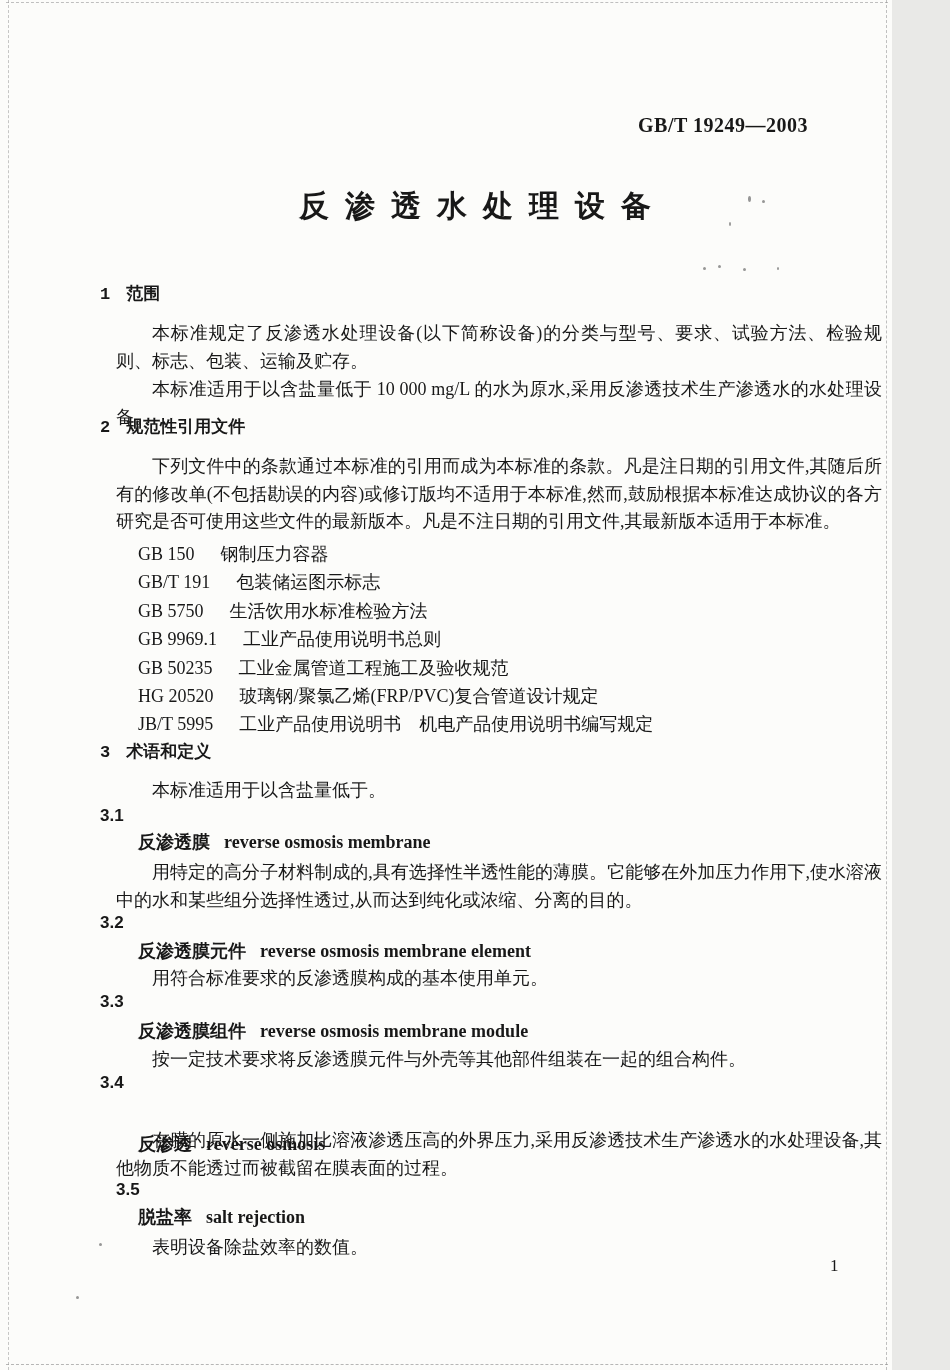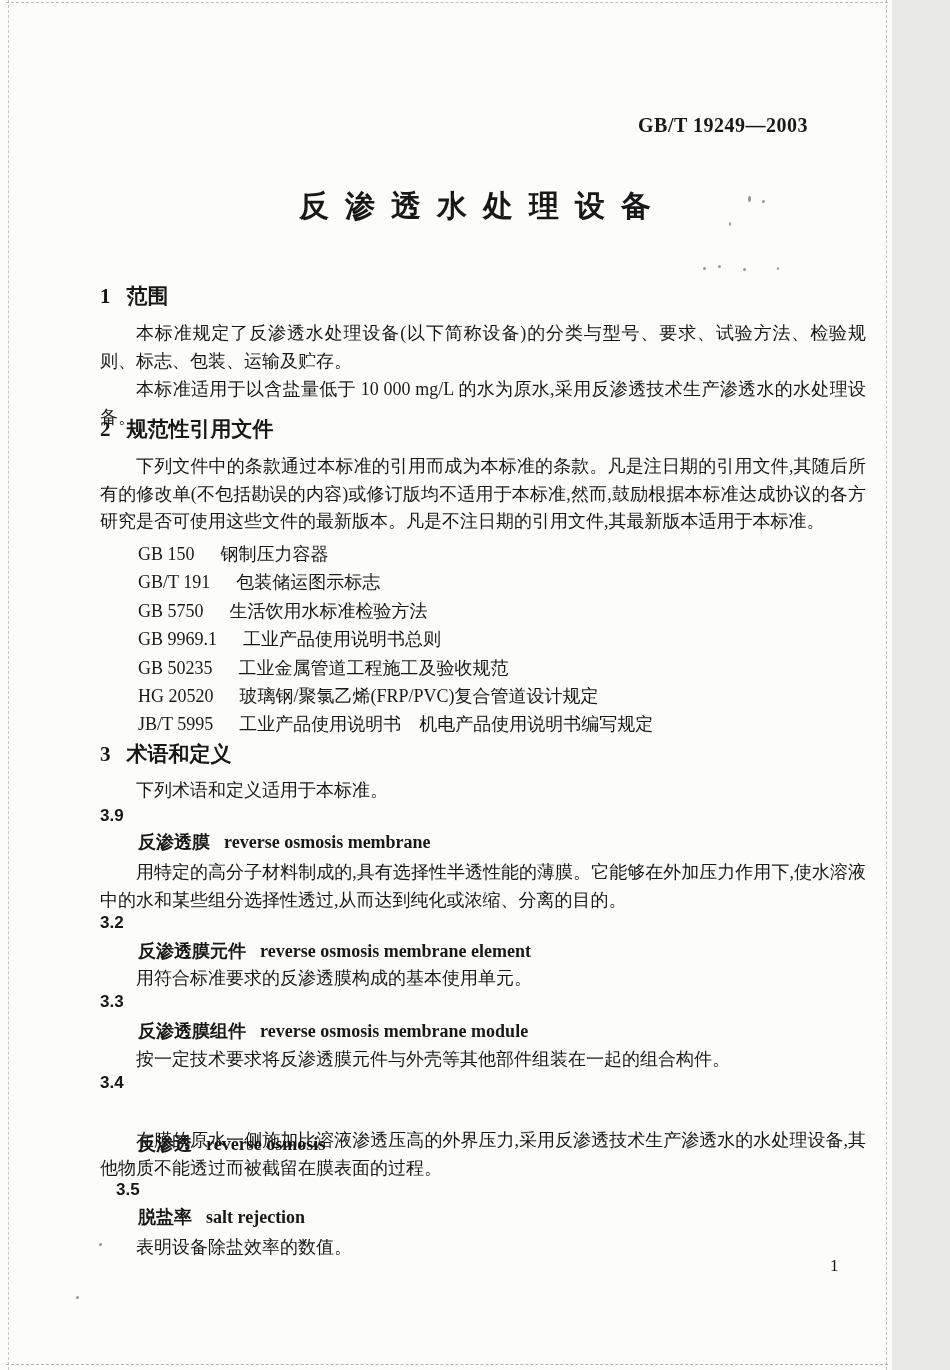--- a/index.html
+++ b/index.html
@@ -35,31 +35,32 @@
     text-align: center;
     font-family: "Liberation Sans", sans-serif;
     font-size: 30px; font-weight: bold;
     letter-spacing: 16px;
     text-indent: 16px; 
     white-space: nowrap;
   }
   .content { left: 100px; width: 766px; }
 
   .sec-heading {
-    font-family: Liberation Serif, serif;
-    font-size: 21px; font-weight: bold;
+    font-family: Liberation Mono, monospace;
+    font-size: 17px; font-weight: bold;
     white-space: nowrap;
   }
   .sec-heading .sec-num { margin-right: 16px; }
 
   .body-p {
     font-size: 18px;
     line-height: 27.5px;
     text-indent: 2em;
     text-align: justify;
+    margin-left: 16px;
   }
 
   .ref-list { font-size: 18px; line-height: 28.4px; }
   .ref-row { padding-left: 38px; white-space: nowrap; }
   .ref-title { margin-left: 26px; }
 
   .term-num {
     font-family: "Liberation Sans", sans-serif;
     font-size: 17px; font-weight: bold;
   }
@@ -135,23 +136,23 @@
       <span>HG 20520</span><span class="ref-title">玻璃钢/聚氯乙烯(FRP/PVC)复合管道设计规定</span>
     </div>
     <div class="ref-row">
       <span>JB/T 5995</span><span class="ref-title">工业产品使用说明书　机电产品使用说明书编写规定</span>
     </div>
   </div>
 
   <div class="abs content sec-heading" style="top:740px;">
     <span class="sec-num">3</span><span>术语和定义</span>
   </div>
-  <div class="abs content body-p" style="top:777px;">下列术语和定义适用于本标准。</div>
+  <div class="abs content body-p" style="top:777px;">本标准适用于以含盐量低于。</div>
 
-  <div class="abs content term-num" style="top:806px;">3.9</div>
+  <div class="abs content term-num" style="top:806px;">3.1</div>
   <div class="abs content term-head" style="top:830px;">
     <span class="term-zh">反渗透膜</span><span class="term-en">reverse osmosis membrane</span>
   </div>
   <div class="abs content body-p" style="top:859px;">用特定的高分子材料制成的,具有选择性半透性能的薄膜。它能够在外加压力作用下,使水溶液中的水和某些组分选择性透过,从而达到纯化或浓缩、分离的目的。</div>
 
   <div class="abs content term-num" style="top:913px;">3.2</div>
   <div class="abs content term-head" style="top:939px;">
     <span class="term-zh">反渗透膜元件</span><span class="term-en">reverse osmosis membrane element</span>
   </div>
   <div class="abs content body-p" style="top:965px;">用符合标准要求的反渗透膜构成的基本使用单元。</div>

